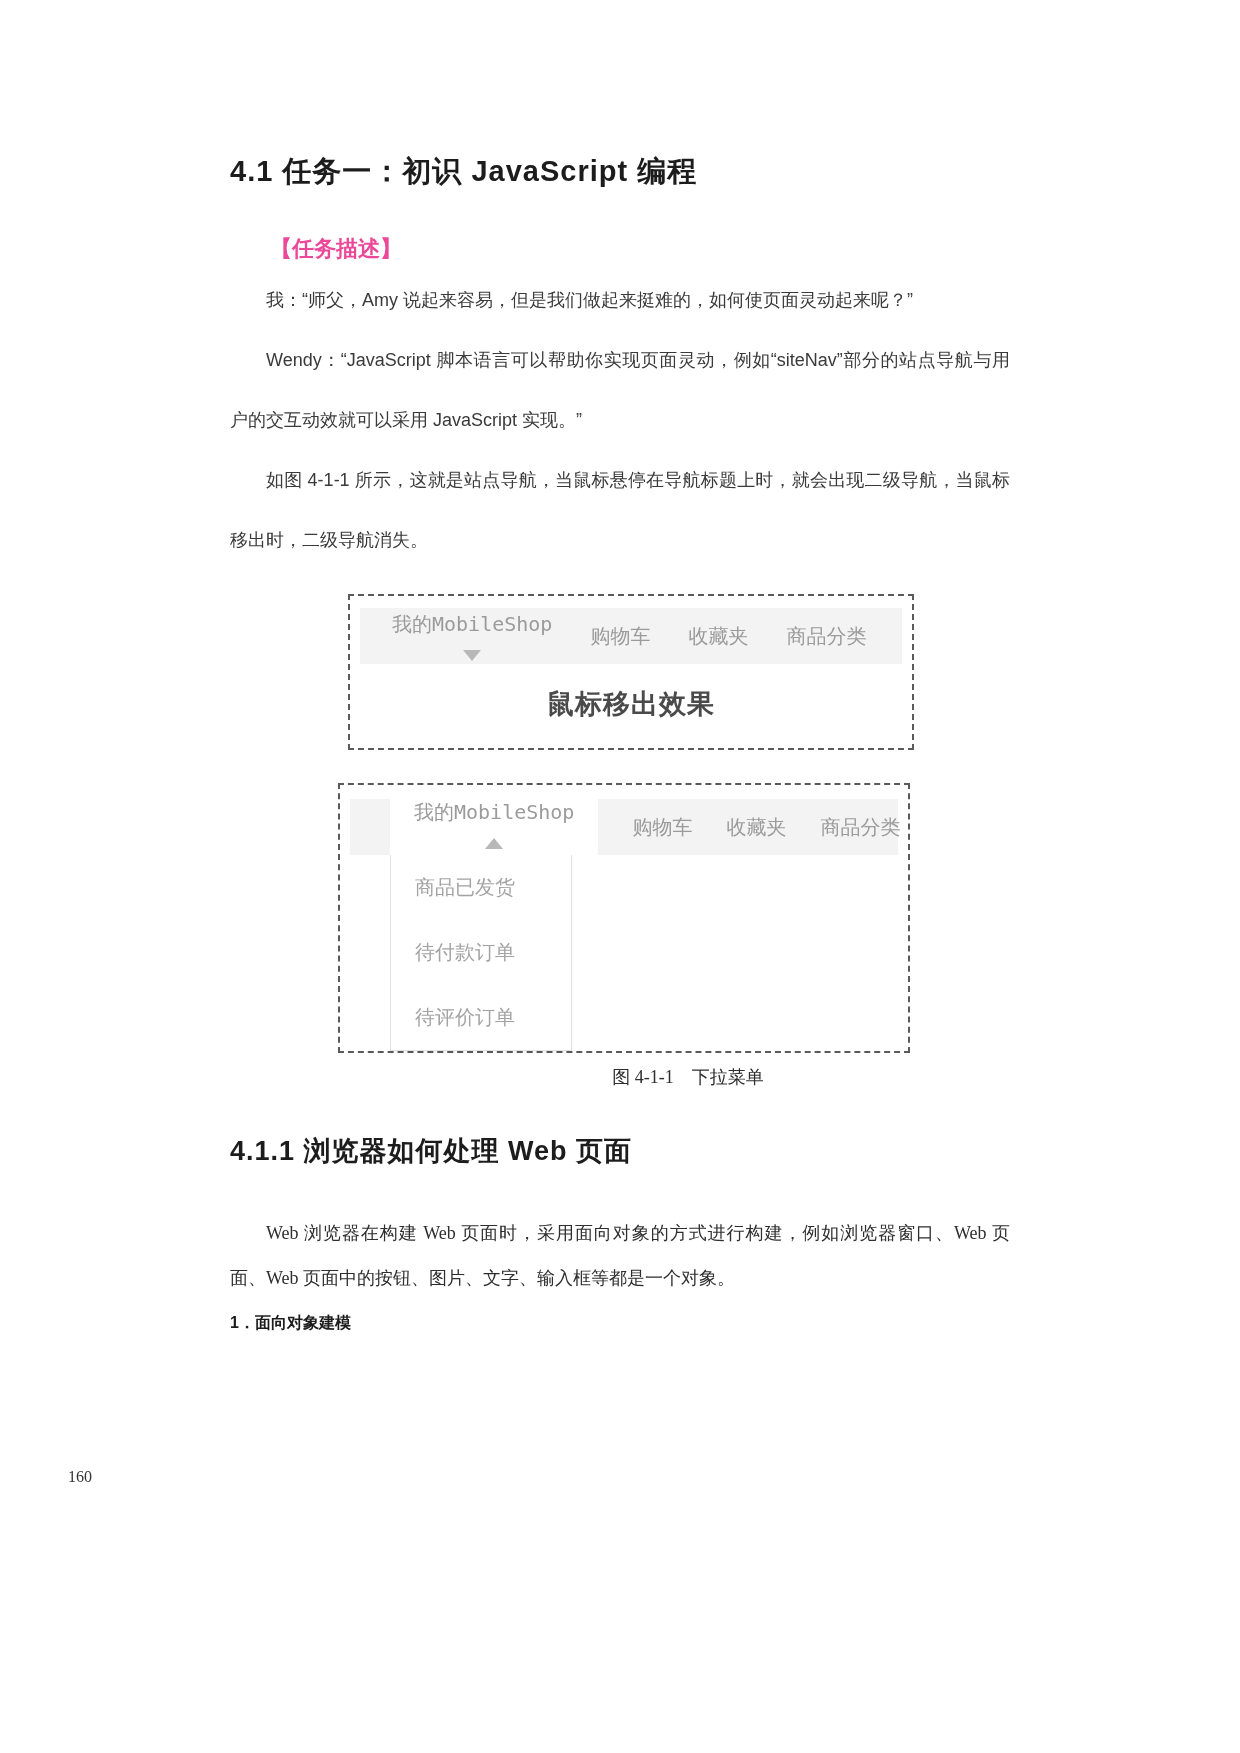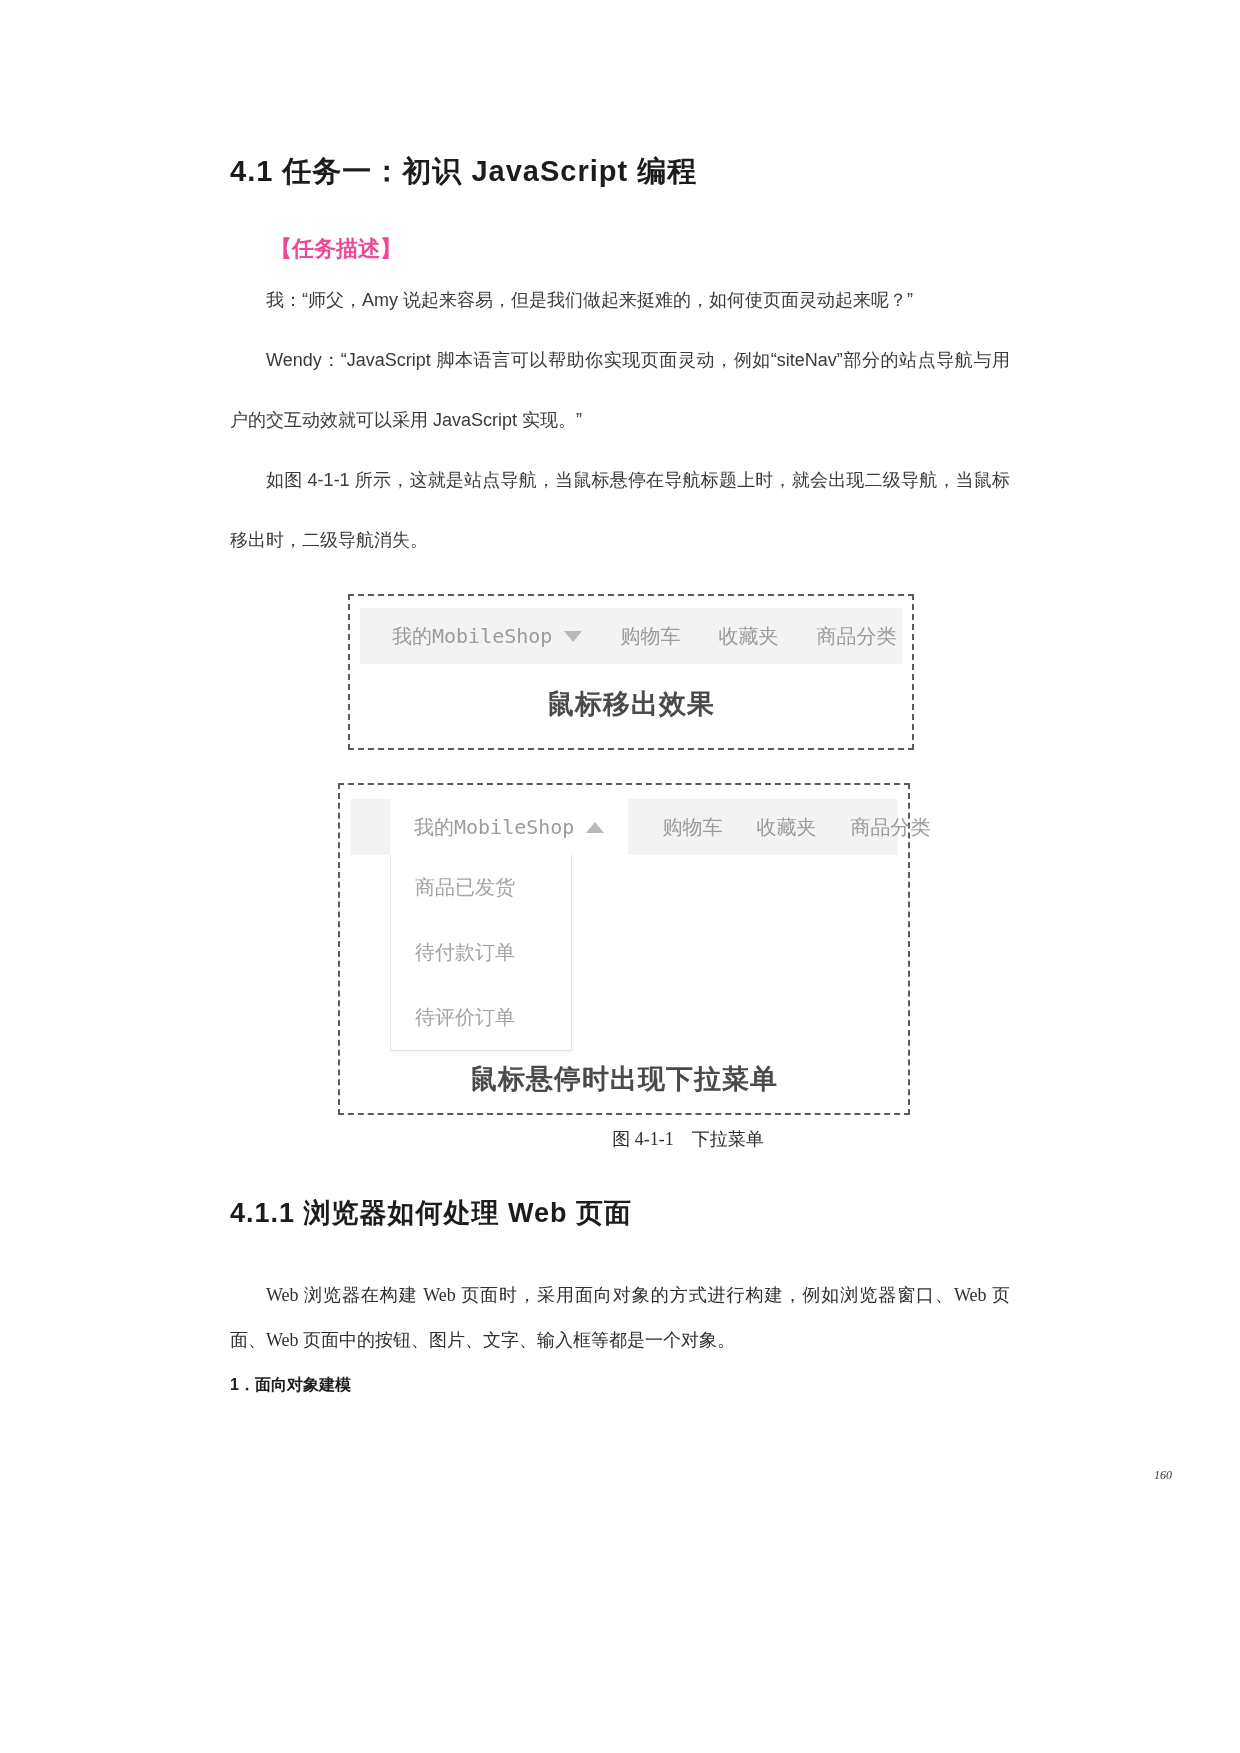--- a/index.html
+++ b/index.html
@@ -67,21 +67,21 @@
     background: #f3f3f3;
     display: flex;
     align-items: center;
     gap: 38px;
     padding-left: 32px;
     color: #9b9b9b;
     font-size: 20px;
     font-family: "DejaVu Sans Mono", monospace;
   }
   .fig-box-2 .shop-nav { padding-left: 0; gap: 34px; }
-  .nav-item { white-space: nowrap; }
+  .nav-item { white-space: nowrap; flex-direction: column; }
   .nav-item.first { display: inline-flex; align-items: center; gap: 12px; }
   .nav-item.active {
     background: #ffffff;
     align-self: stretch;
     display: inline-flex;
     align-items: center;
     gap: 12px;
     padding: 0 24px;
     margin-left: 40px;
   }
@@ -142,25 +142,24 @@
     font-size: 16px;
     font-weight: bold;
     color: #1c1c1c;
     margin-top: 12px;
   }
   .page-number {
     position: absolute;
     top: 1468px;
     left: 0;
     width: 100%;
-    text-align: right;
+    text-align: left;
     font-family: "Liberation Serif", serif;
-    font-size: 12px;
+    font-size: 16px;
     color: #333333;
-    font-style: italic;
   }
 </style>
 </head>
 <body>
 
 <div class="page">
   <div class="content">
 
     <h1 class="title">4.1 任务一：初识 JavaScript 编程</h1>
 
@@ -191,21 +190,20 @@
         </span>
         <span class="nav-item">购物车</span>
         <span class="nav-item">收藏夹</span>
         <span class="nav-item">商品分类</span>
       </div>
       <div class="dropdown">
         <div class="dropdown-item">商品已发货</div>
         <div class="dropdown-item">待付款订单</div>
         <div class="dropdown-item">待评价订单</div>
       </div>
-      <div class="fig-label">鼠标悬停时出现下拉菜单</div>
     </div>
 
     <div class="fig-caption">图 4-1-1　下拉菜单</div>
 
     <h2 class="subsection">4.1.1 浏览器如何处理 Web 页面</h2>
 
     <p class="body serif">Web 浏览器在构建 Web 页面时，采用面向对象的方式进行构建，例如浏览器窗口、Web 页面、Web 页面中的按钮、图片、文字、输入框等都是一个对象。</p>
 
     <div class="list-bold">1．面向对象建模</div>
 

